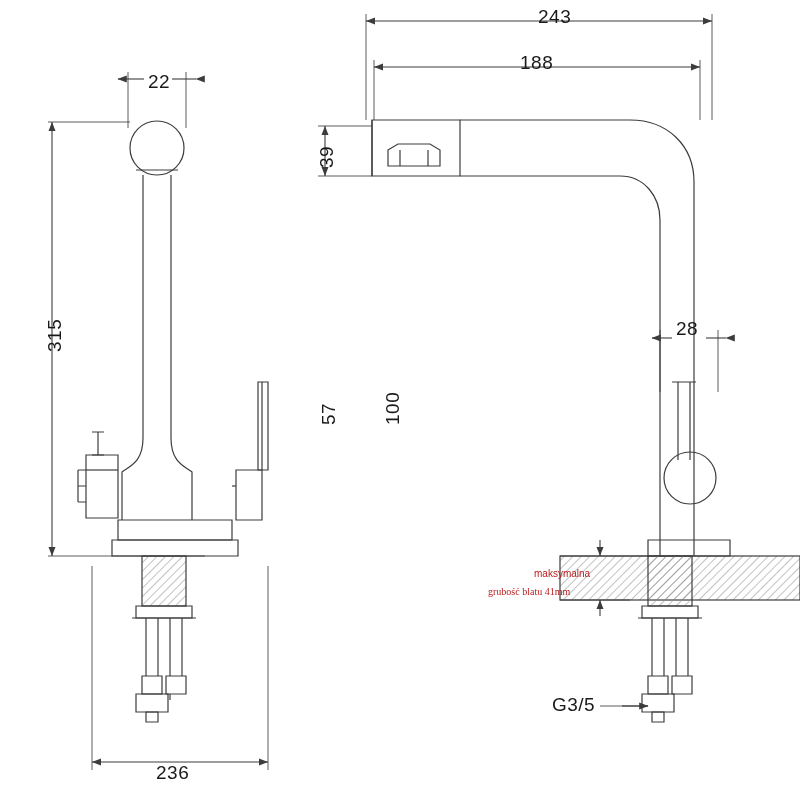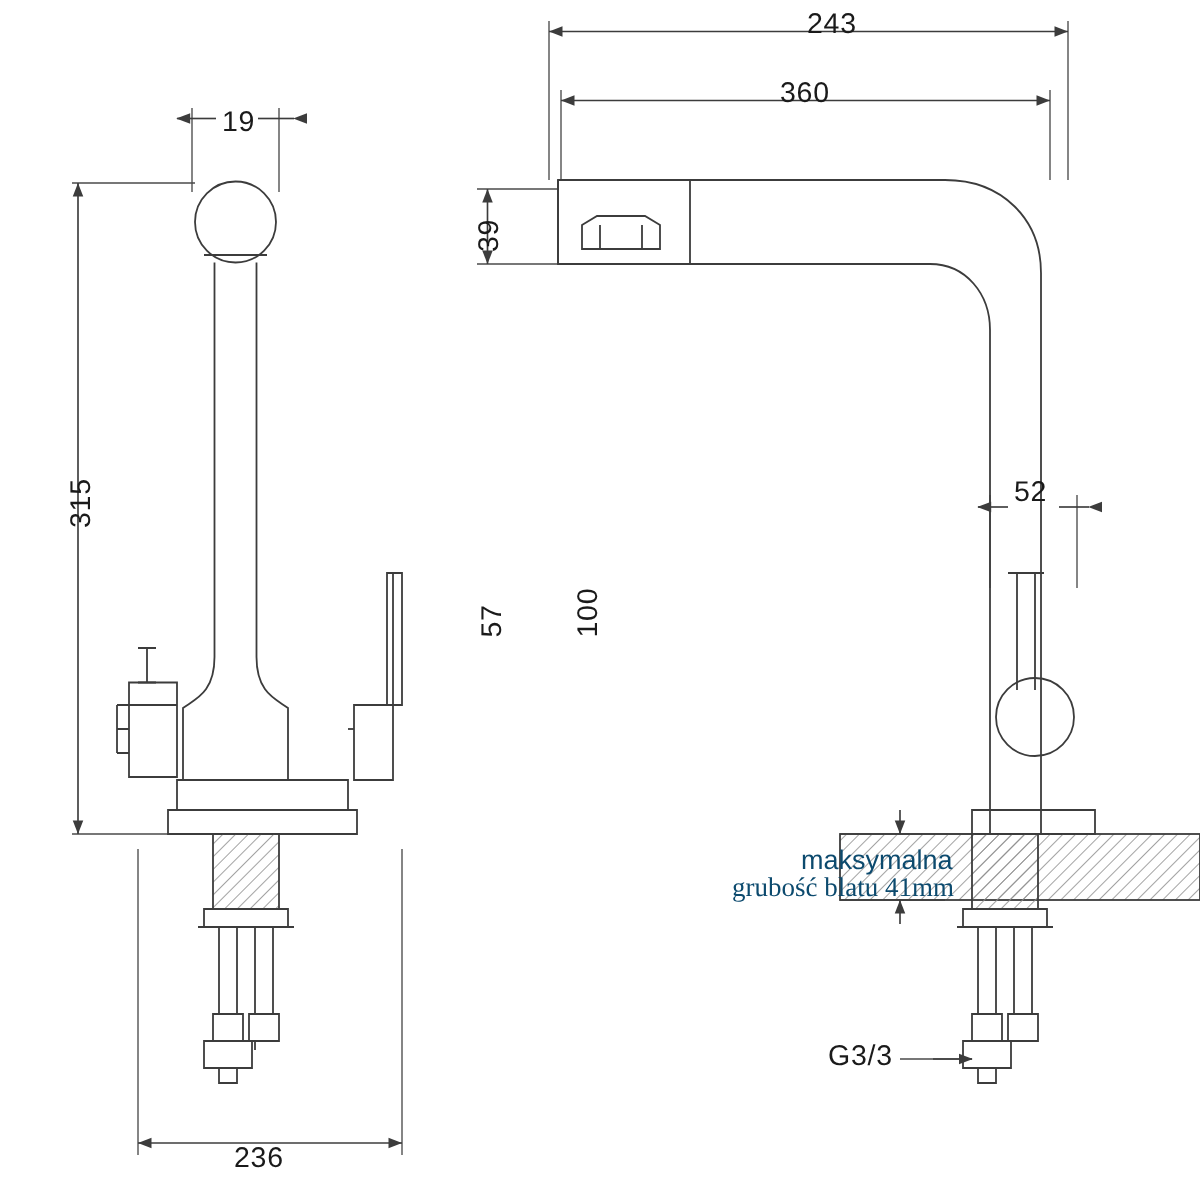--- a/index.html
+++ b/index.html
@@ -30,22 +30,22 @@
     white-space: nowrap;
     letter-spacing: 0.5px;
   }
   .dimtext.vert {
     transform-origin: left top;
     transform: rotate(-90deg);
   }
   .notetext {
     position: absolute;
     font-family: "Liberation Sans", sans-serif;
-    font-size: 18px;
-    color: #0c4a6e;
+    font-size: 10px;
+    color: #b91c1c;
     line-height: 15px;
     white-space: nowrap;
   }
 </style>
 </head>
 <body>
 
 <div id="sheet">
 
   <svg width="800" height="800" viewBox="0 0 800 800">
@@ -200,36 +200,36 @@
       <path d="M638,618 L702,618"></path>
       <path d="M652,618 L652,676 M664,618 L664,676"></path>
       <path d="M676,618 L676,676 M688,618 L688,676"></path>
       <path d="M648,676 L668,676 L668,694 L648,694 Z"></path>
       <path d="M672,676 L692,676 L692,694 L672,694 Z"></path>
       <path d="M642,694 L674,694 L674,712 L642,712 Z"></path>
       <path d="M652,712 L664,712 L664,722 L652,722 Z"></path>
     </g>
   </svg>
 
-  <div class="dimtext" style="left:148px; top:71px;">19</div>
+  <div class="dimtext" style="left:148px; top:71px;">22</div>
 
   <div class="dimtext vert" style="left:44px; top:352px;">315</div>
 
   <div class="dimtext" style="left:156px; top:762px;">236</div>
 
   <div class="dimtext vert" style="left:318px; top:425px;">57</div>
 
   <div class="dimtext vert" style="left:382px; top:425px;">100</div>
 
   <div class="dimtext" style="left:506px; top:6px;margin-left:32px;">243</div>
 
-  <div class="dimtext" style="left:520px; top:52px;">360</div>
+  <div class="dimtext" style="left:520px; top:52px;">188</div>
 
   <div class="dimtext vert" style="left:316px; top:168px;">39</div>
 
-  <div class="dimtext" style="left:676px; top:318px;">52</div>
-
-  <div class="dimtext" style="left:552px; top:694px;">G3/3</div>
+  <div class="dimtext" style="left:676px; top:318px;">28</div>
+
+  <div class="dimtext" style="left:552px; top:694px;">G3/5</div>
 
   <div class="notetext" style="left:534px; top:566px;">maksymalna</div>
   <div class="notetext" style="left:488px; top:584px;font-family:Liberation Serif, serif;">grubość blatu 41mm</div>
 
 </div>
 
 </body></html>

